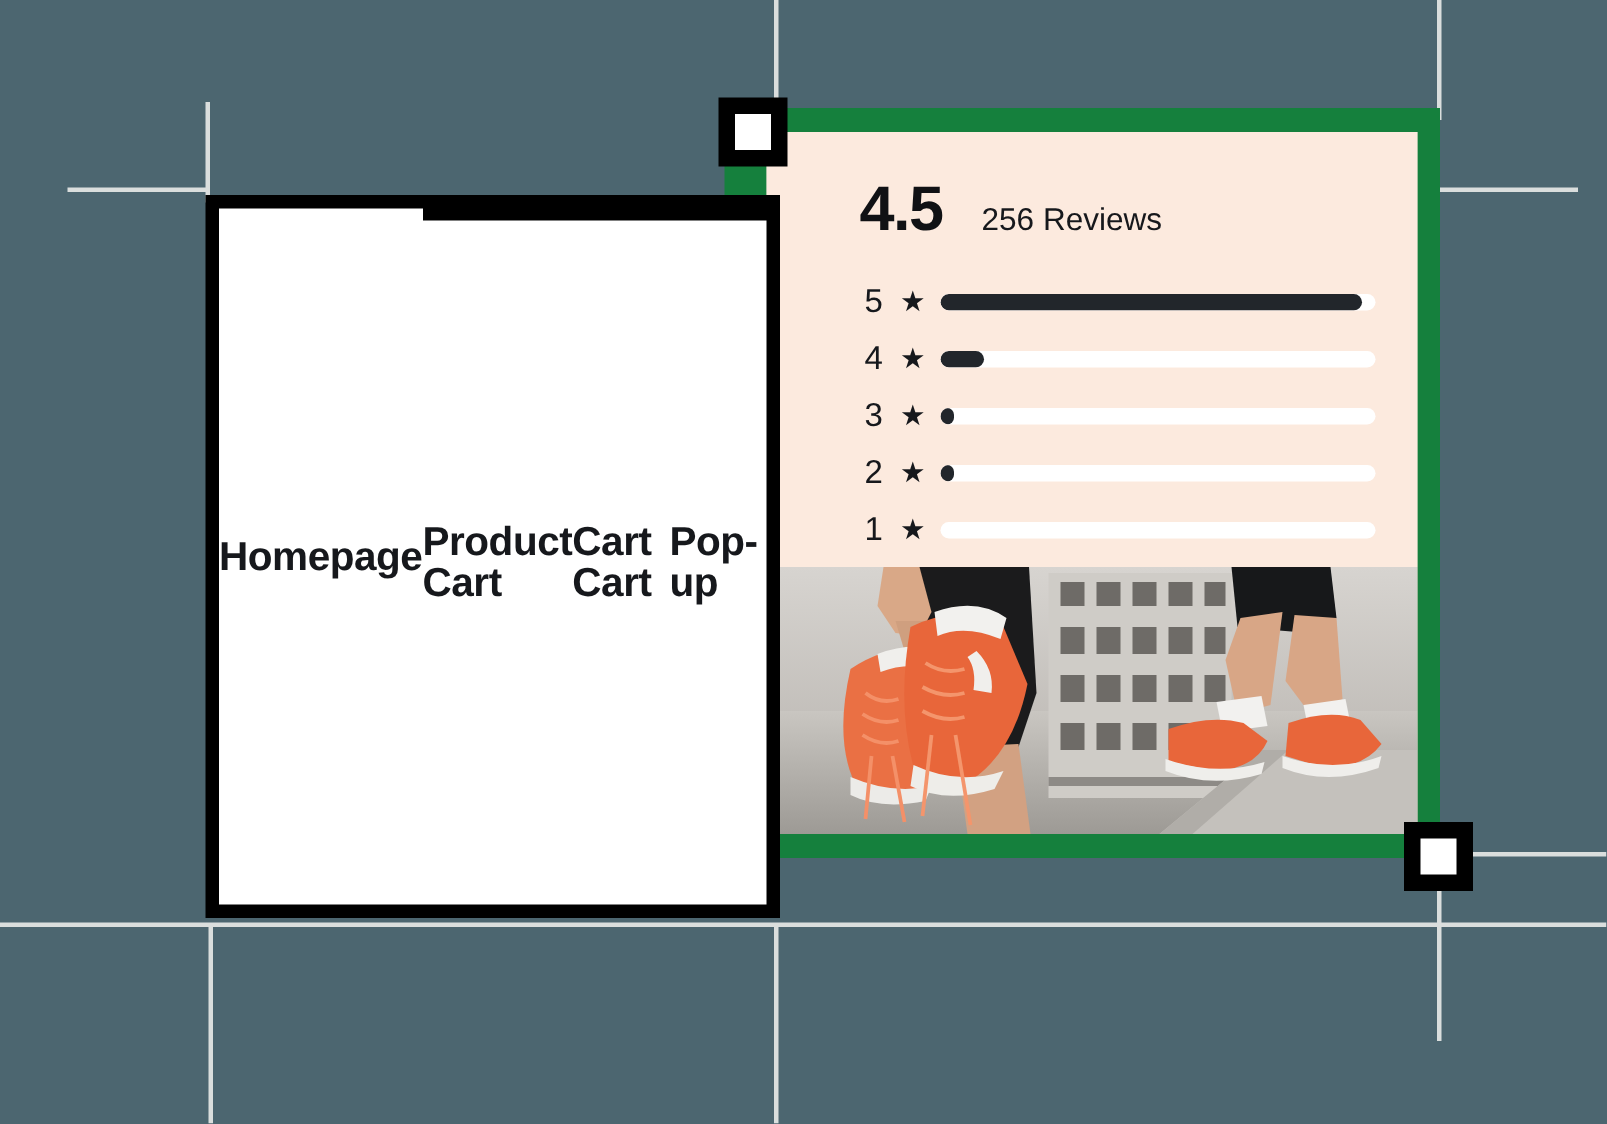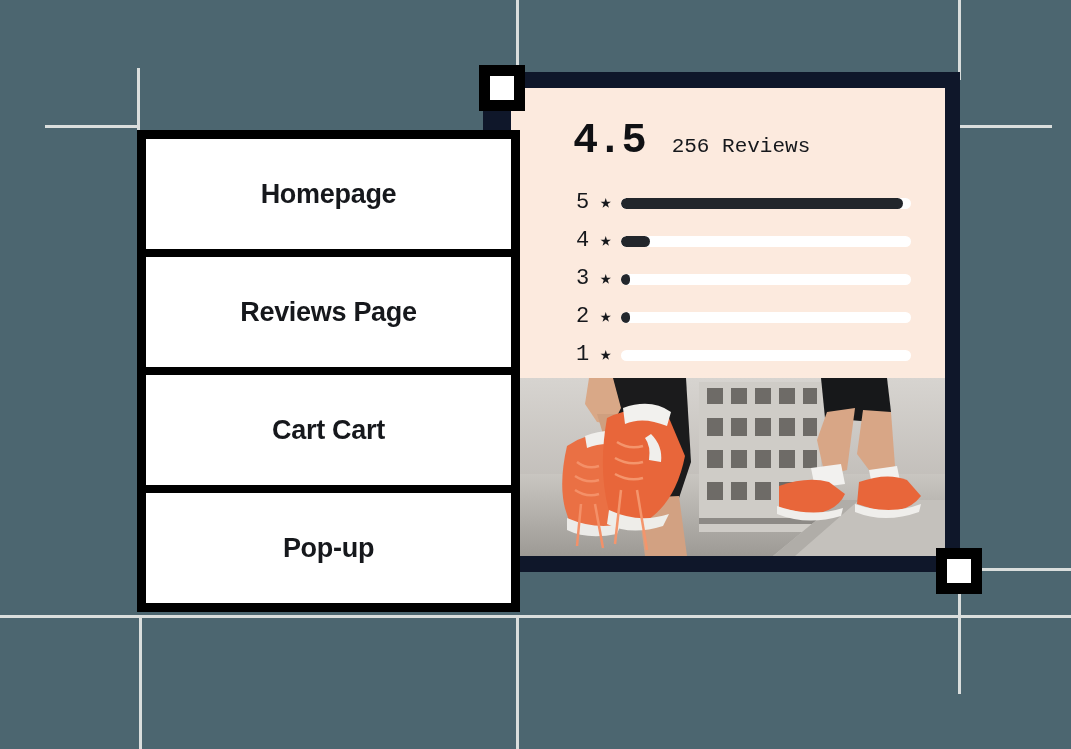--- a/index.html
+++ b/index.html
@@ -18,21 +18,21 @@
 
   
   .nav-frame {
     position:absolute;
     left:137px; top:130px;
     width:383px; height:482px;
     background:#000;
     z-index:30;
     padding:9px;
     display:flex;
-    flex-direction:column;
+    flex-direction:row;
   }
   .nav-item {
     background:#ffffff;
     flex:1 1 0;
     display:flex;
     align-items:center;
     justify-content:center;
     position:relative;
   }
   .nav-item + .nav-item { margin-top:8px; }
@@ -42,23 +42,22 @@
     color:#16181c;
     letter-spacing:-0.3px;
     line-height:1;
   }
 
   
   .card-frame {
     position:absolute;
     left:483px; top:72px;
     width:477px; height:500px;
-    background:#0f172a;
+    background:#15803d;
     z-index:20;
-    font-family:Liberation Mono, monospace;
   }
   .card-inner {
     position:absolute;
     left:28px; top:16px;
     width:434px; height:468px;
     background:#fceade;
     overflow:hidden;
     display:flex;
     flex-direction:column;
   }
@@ -307,21 +306,21 @@
       </svg>
     </div>
   </div>
 </div>
 
 <div class="nav-frame">
   <div class="nav-item">
     <span>Homepage</span>
   </div>
   <div class="nav-item">
-    <span>Reviews Page</span>
+    <span>Product Cart</span>
   </div>
   <div class="nav-item">
     <span>Cart Cart</span>
   </div>
   <div class="nav-item">
     <span>Pop-up</span>
   </div>
 </div>
 
 <div class="handle tl">

